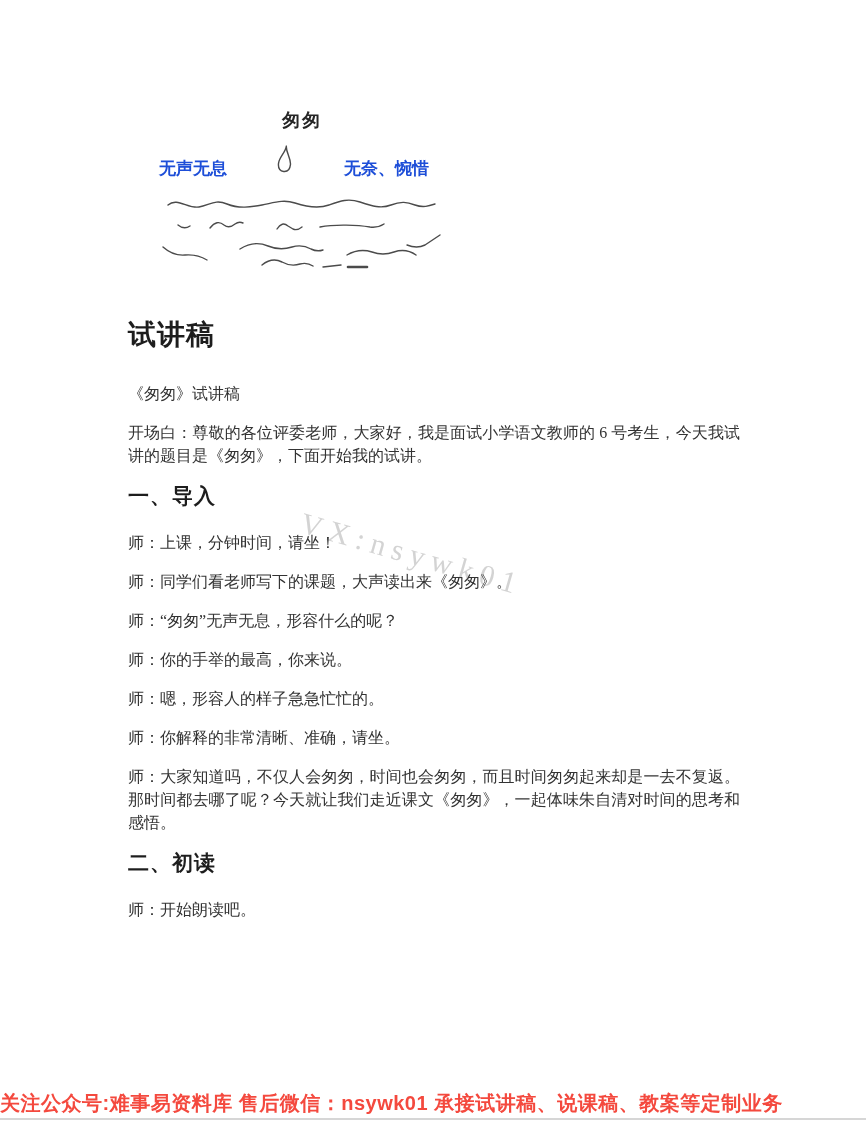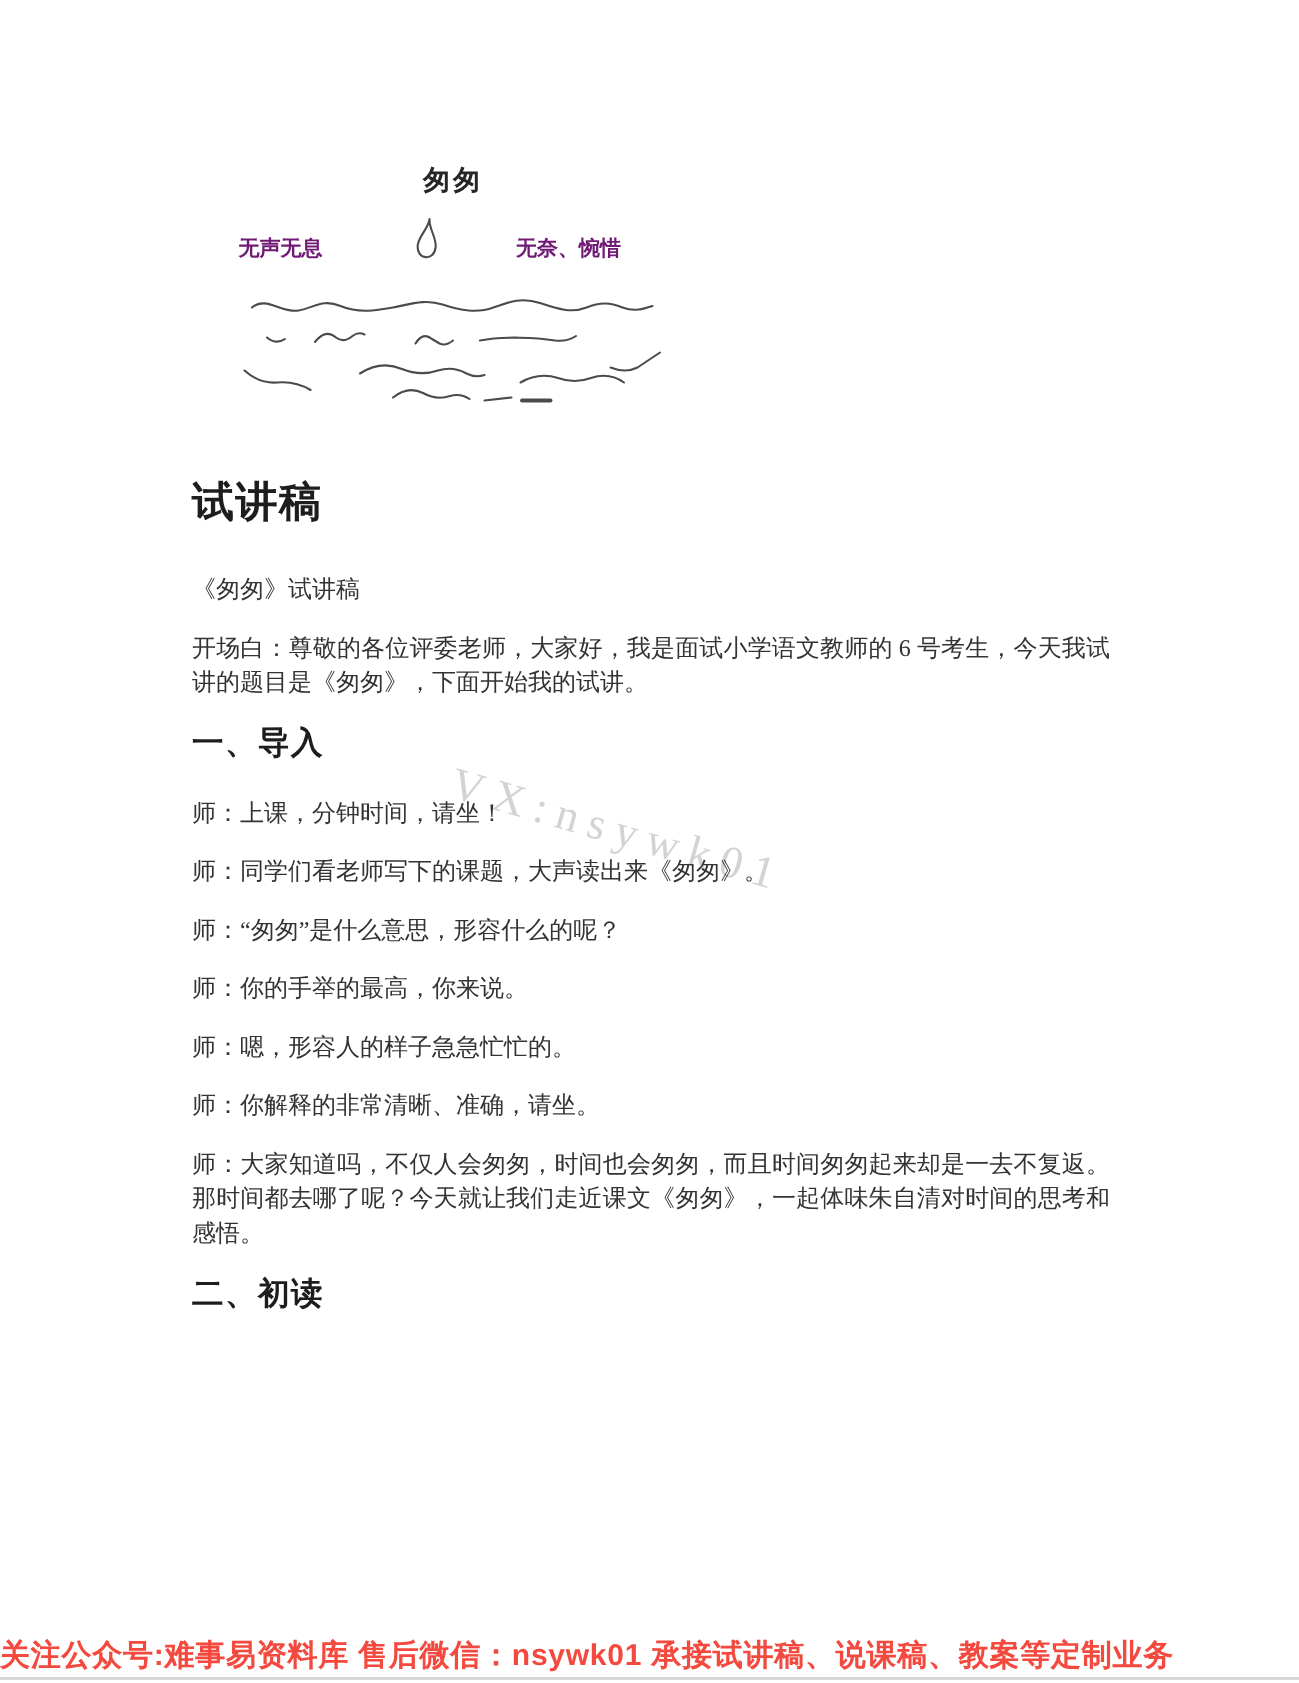--- a/index.html
+++ b/index.html
@@ -17,21 +17,21 @@
   }
   .page{position:absolute;inset:0;background:#ffffff;overflow:hidden;text-decoration:underline;}
 
   
   .sketch{position:absolute;left:125px;top:100px;width:345px;height:190px;}
   .sketch-title{
     position:absolute;left:157px;top:8px;font-size:18px;font-weight:bold;
     color:#262626;letter-spacing:2px;
   }
   .drop{position:absolute;left:152px;top:44px;}
-  .sketch-label{position:absolute;top:57px;font-size:14px;font-weight:bold;color:#701a75;}
+  .sketch-label{position:absolute;top:57px;font-size:17px;font-weight:bold;color:#1d4ed8;}
   .sketch-label.left{left:34px;}
   .sketch-label.right{left:219px;}
   .waves{position:absolute;left:0;top:85px;}
 
   
   .watermark{
     position:absolute;left:306px;top:506px;
     transform:rotate(16deg);transform-origin:left top;
     font-size:30px;letter-spacing:7px;color:var(--watermark-gray);
     opacity:.8;font-family:"Liberation Serif","DejaVu Serif",serif;
@@ -102,27 +102,28 @@
   <div class="watermark">VX:nsywk01</div>
 
   <main class="doc">
     <h1>试讲稿</h1>
     <p>《匆匆》试讲稿</p>
     <p>开场白：尊敬的各位评委老师，大家好，我是面试小学语文教师的 6 号考生，今天我试讲的题目是《匆匆》，下面开始我的试讲。</p>
 
     <h2>一、导入</h2>
     <p>师：上课，分钟时间，请坐！</p>
     <p>师：同学们看老师写下的课题，大声读出来《匆匆》。</p>
-    <p>师：“匆匆”是什么意思，形容什么的呢？</p>
+    <p>师：“匆匆”无声无息，形容什么的呢？</p>
     <p>师：你的手举的最高，你来说。</p>
     <p>师：嗯，形容人的样子急急忙忙的。</p>
     <p>师：你解释的非常清晰、准确，请坐。</p>
     <p>师：大家知道吗，不仅人会匆匆，时间也会匆匆，而且时间匆匆起来却是一去不复返。那时间都去哪了呢？今天就让我们走近课文《匆匆》，一起体味朱自清对时间的思考和感悟。</p>
 
     <h2>二、初读</h2>
+    <p>师：开始朗读吧。</p>
   </main>
 
   <footer class="promo">
     <span>关注公众号:难事易资料库 售后微信：nsywk01  承接试讲稿、说课稿、教案等定制业务</span>
   </footer>
   <div class="bottom-line"></div>
 
 </div>
 
 </body></html>

